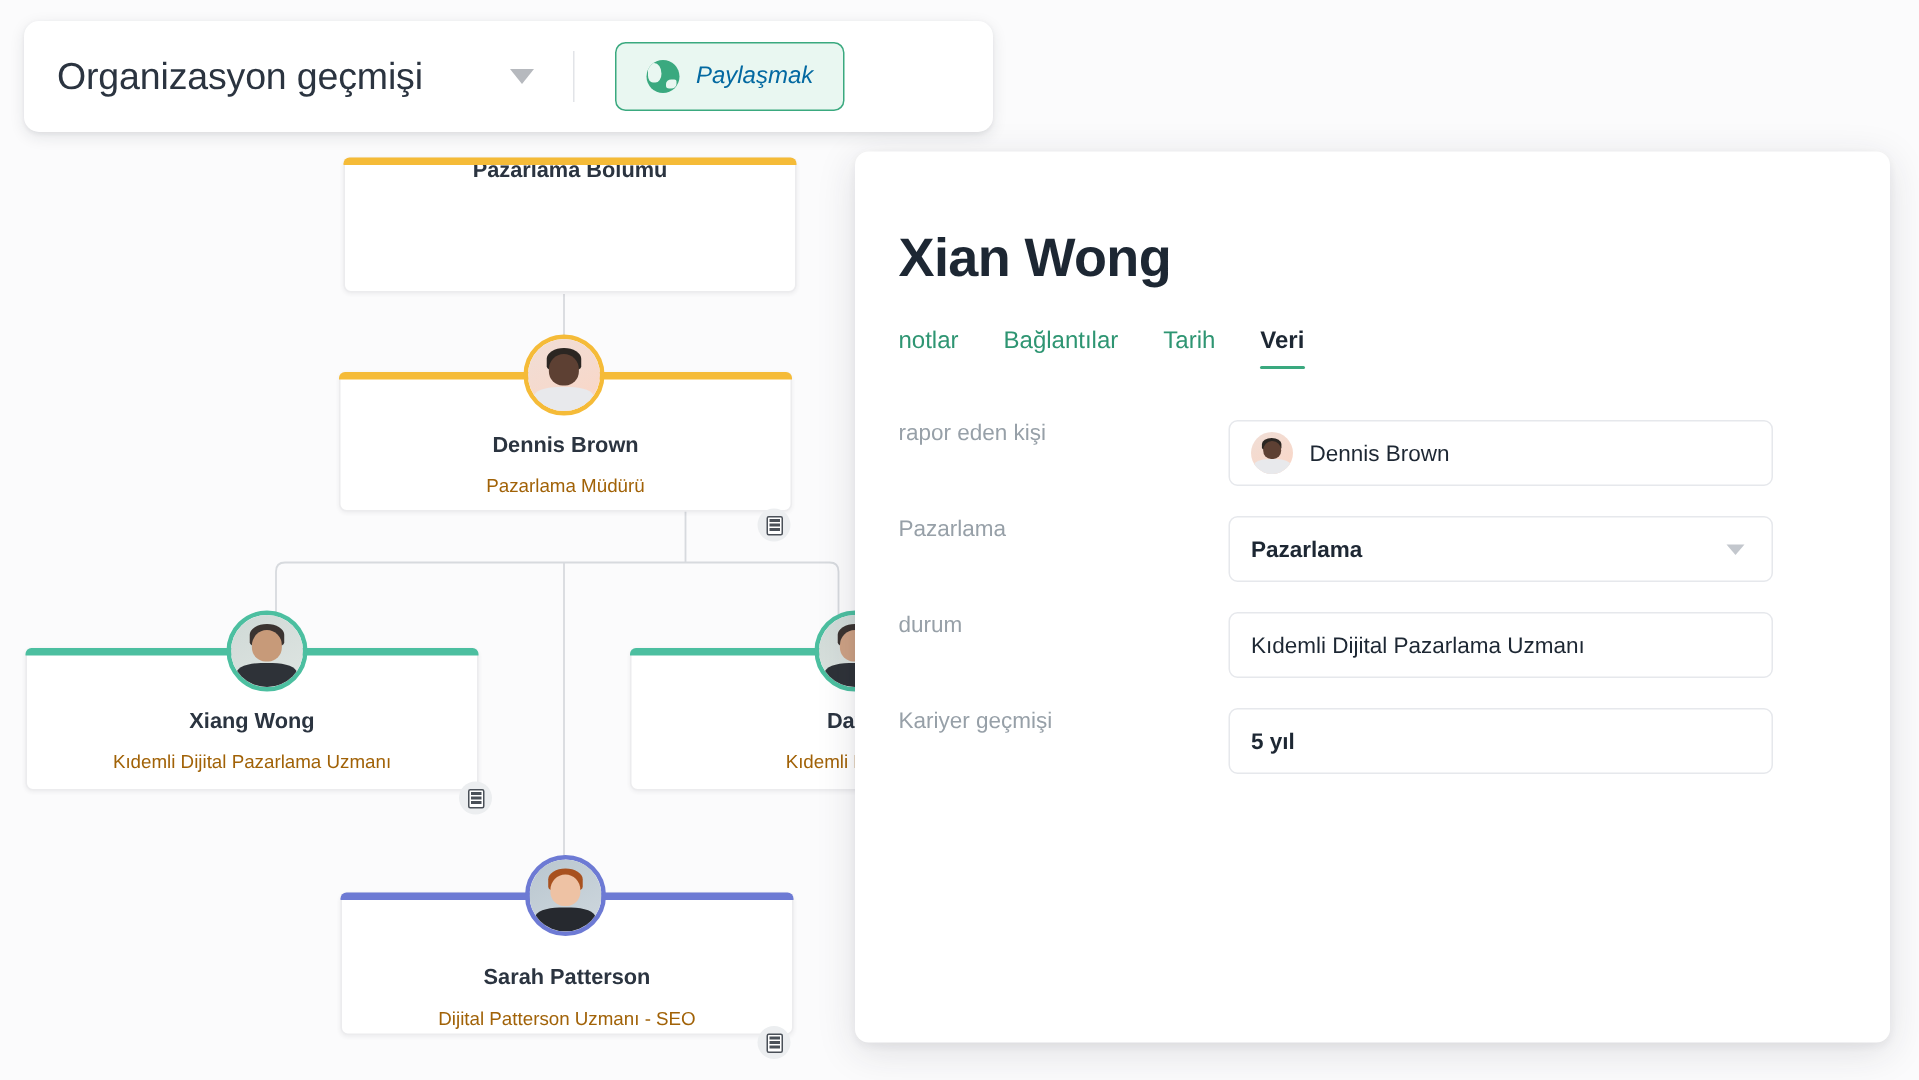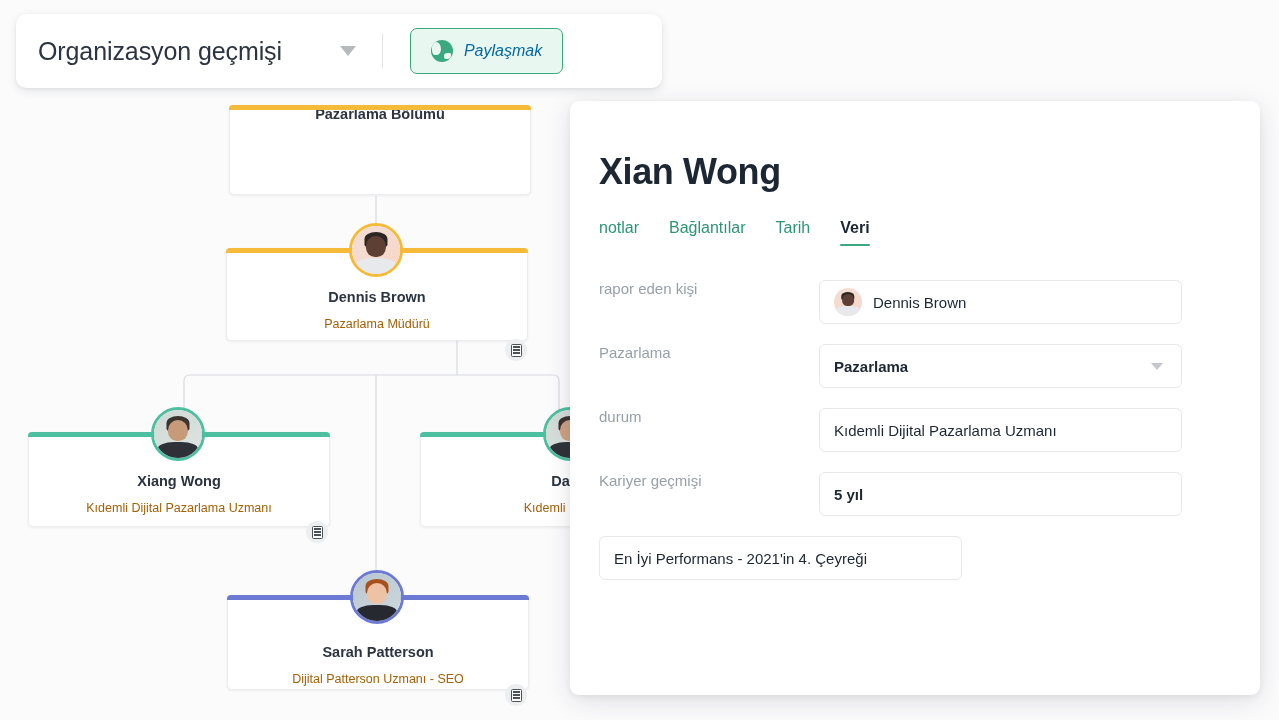--- a/index.html
+++ b/index.html
@@ -317,21 +317,21 @@
     </div>
   </div>
   <div class="db-btn" style="left:505px; top:339px;">
     <span class="db-ico">
         <i></i>
         <i></i>
         <i></i>
       </span>
   </div>
 
-  <div class="node" style="left:28px; top:432px; width:302px; height:95px;">
+  <div class="node" style="left:17px; top:432px; width:302px; height:95px;">
     <div class="topbar" style="background:#4cbfa0;"></div>
     <div class="nm" style="margin-top:40px;">Xiang Wong</div>
     <div class="rl">Kıdemli Dijital Pazarlama Uzmanı</div>
   </div>
   <div class="avatar" style="left:151px; top:407px; border-color:#4cbfa0;">
     <div class="face" style="background:linear-gradient(150deg,#cfd9d6,#dfe5e2);">
       <div class="hair" style="background:#3a3330;"></div>
       <div class="head" style="background:#c79a79;"></div>
       <div class="body" style="background:#2e3238;"></div>
     </div>
@@ -423,23 +423,20 @@
 
 
     <div class="field-row">
       <div class="field-label">Kariyer geçmişi</div>
       <div class="field-box">
         <span style="font-weight:bold;">5 yıl</span>
       </div>
     </div>
 
     <div class="field-row">
-      <div class="field-box">
-        <span>En İyi Performans - 2021'in 4. Çeyreği</span>
-      </div>
     </div>
 
   </div>
 </div>
 
 <div id="toolbar">
   <div id="chart-title">Organizasyon geçmişi</div>
   <span class="caret-tri"></span>
   <div id="toolbar-divider"></div>
   <div id="share-button">

